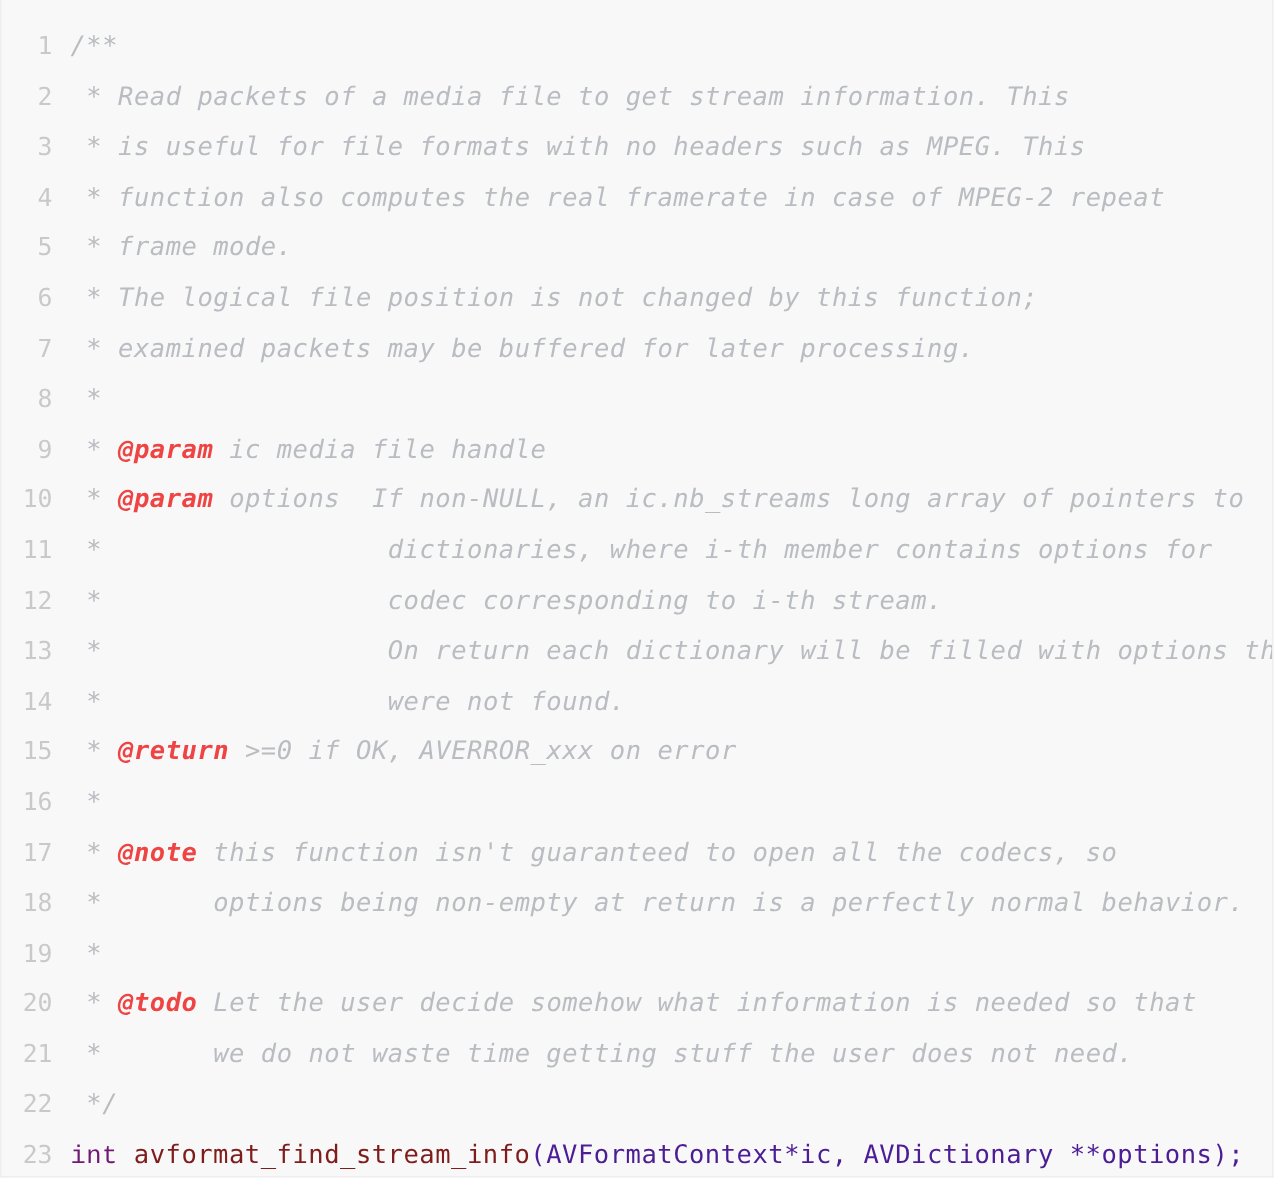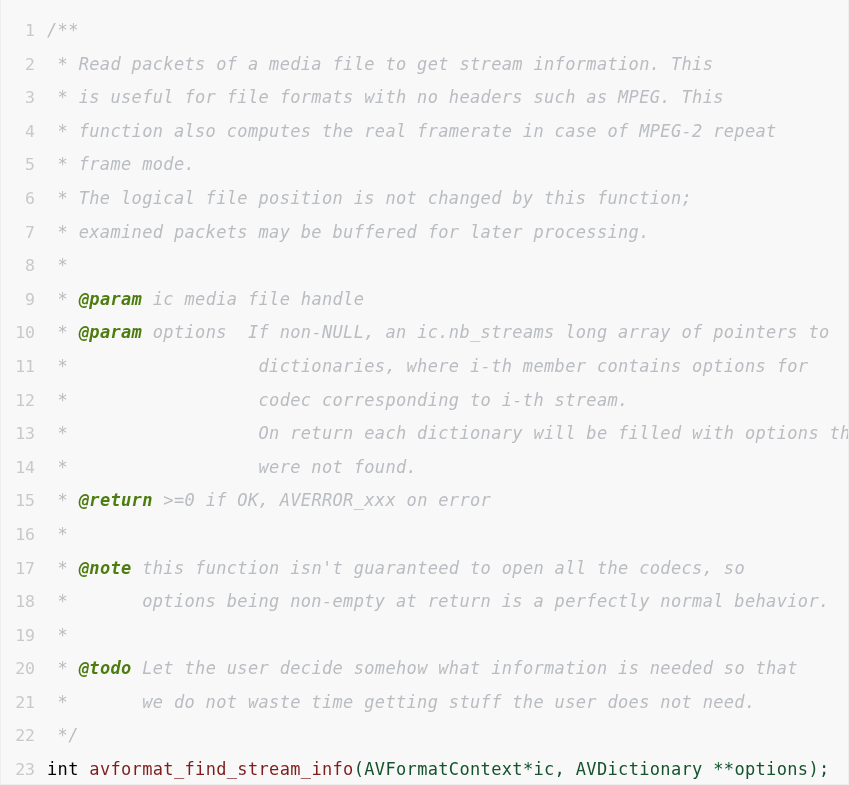--- a/index.html
+++ b/index.html
@@ -61,34 +61,35 @@
     overflow: hidden;
     letter-spacing: 0.02em;
   }
 
   
   .tok-comment {
     color: #b9bcc0;
     font-style: italic;
   }
   .tok-doctag {
-    color: #4d7c0f;
+    color: #ef4444;
     font-style: italic;
     font-weight: bold;
   }
   .tok-keyword {
-    color: #000000;
+    color: #701a75;
     font-style: normal;
+    font-family: Liberation Mono, monospace;
   }
   .tok-fname {
     color: #7f1d1d;
     font-style: normal;
   }
   .tok-plain {
-    color: #14532d;
+    color: #4c1d95;
     font-style: normal;
   }
 </style>
 </head>
 <body>
 
 <div id="code-block">
   <div class="code-lines" id="code-lines"><div class="code-line"><span class="ln">1</span><span class="lc"><span class="tok-comment">/**</span></span></div><div class="code-line"><span class="ln">2</span><span class="lc"><span class="tok-comment"> * Read packets of a media file to get stream information. This</span></span></div><div class="code-line"><span class="ln">3</span><span class="lc"><span class="tok-comment"> * is useful for file formats with no headers such as MPEG. This</span></span></div><div class="code-line"><span class="ln">4</span><span class="lc"><span class="tok-comment"> * function also computes the real framerate in case of MPEG-2 repeat</span></span></div><div class="code-line"><span class="ln">5</span><span class="lc"><span class="tok-comment"> * frame mode.</span></span></div><div class="code-line"><span class="ln">6</span><span class="lc"><span class="tok-comment"> * The logical file position is not changed by this function;</span></span></div><div class="code-line"><span class="ln">7</span><span class="lc"><span class="tok-comment"> * examined packets may be buffered for later processing.</span></span></div><div class="code-line"><span class="ln">8</span><span class="lc"><span class="tok-comment"> *</span></span></div><div class="code-line"><span class="ln">9</span><span class="lc"><span class="tok-comment"> * </span><span class="tok-doctag">@param</span><span class="tok-comment"> ic media file handle</span></span></div><div class="code-line"><span class="ln">10</span><span class="lc"><span class="tok-comment"> * </span><span class="tok-doctag">@param</span><span class="tok-comment"> options  If non-NULL, an ic.nb_streams long array of pointers to</span></span></div><div class="code-line"><span class="ln">11</span><span class="lc"><span class="tok-comment"> *                  dictionaries, where i-th member contains options for</span></span></div><div class="code-line"><span class="ln">12</span><span class="lc"><span class="tok-comment"> *                  codec corresponding to i-th stream.</span></span></div><div class="code-line"><span class="ln">13</span><span class="lc"><span class="tok-comment"> *                  On return each dictionary will be filled with options that</span></span></div><div class="code-line"><span class="ln">14</span><span class="lc"><span class="tok-comment"> *                  were not found.</span></span></div><div class="code-line"><span class="ln">15</span><span class="lc"><span class="tok-comment"> * </span><span class="tok-doctag">@return</span><span class="tok-comment"> &gt;=0 if OK, AVERROR_xxx on error</span></span></div><div class="code-line"><span class="ln">16</span><span class="lc"><span class="tok-comment"> *</span></span></div><div class="code-line"><span class="ln">17</span><span class="lc"><span class="tok-comment"> * </span><span class="tok-doctag">@note</span><span class="tok-comment"> this function isn't guaranteed to open all the codecs, so</span></span></div><div class="code-line"><span class="ln">18</span><span class="lc"><span class="tok-comment"> *       options being non-empty at return is a perfectly normal behavior.</span></span></div><div class="code-line"><span class="ln">19</span><span class="lc"><span class="tok-comment"> *</span></span></div><div class="code-line"><span class="ln">20</span><span class="lc"><span class="tok-comment"> * </span><span class="tok-doctag">@todo</span><span class="tok-comment"> Let the user decide somehow what information is needed so that</span></span></div><div class="code-line"><span class="ln">21</span><span class="lc"><span class="tok-comment"> *       we do not waste time getting stuff the user does not need.</span></span></div><div class="code-line"><span class="ln">22</span><span class="lc"><span class="tok-comment"> */</span></span></div><div class="code-line"><span class="ln">23</span><span class="lc"><span class="tok-keyword">int</span><span class="tok-plain"> </span><span class="tok-fname">avformat_find_stream_info</span><span class="tok-plain">(AVFormatContext*ic, AVDictionary **options);</span></span></div></div>
 </div>
 

